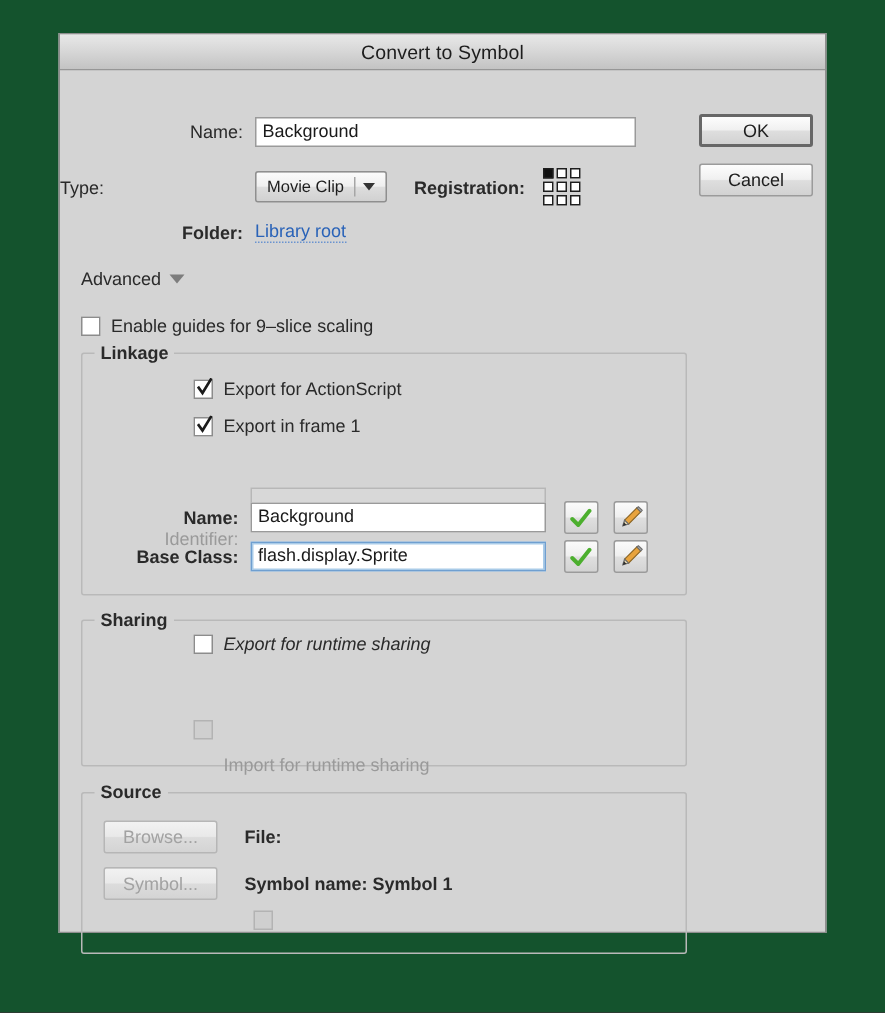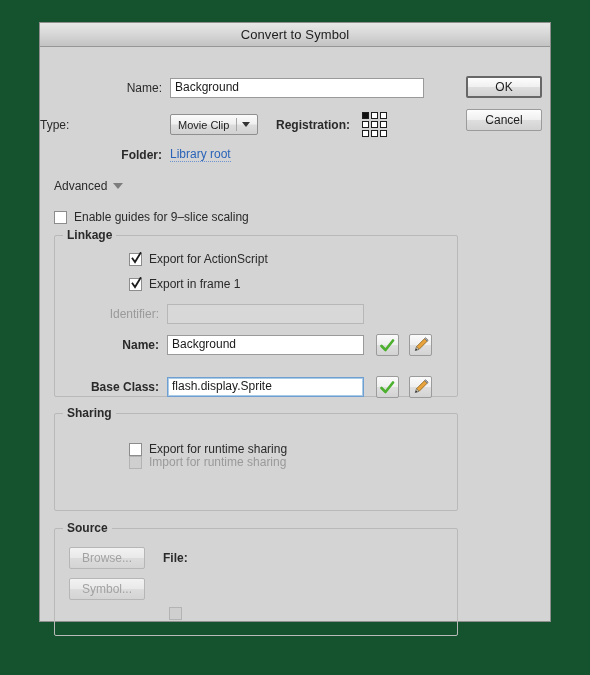--- a/index.html
+++ b/index.html
@@ -52,20 +52,21 @@
     background: #d4d4d4;
   }
 
   
   .lbl {
     font-size: 12px;
     color: #2a2a2a;
   }
   .lbl.dim {
     color: #9a9a9a;
+    margin-top: 48px;
   }
   .row {
     position: absolute;
     display: flex;
     align-items: center;
   }
 
   
   .tinput {
     background: #ffffff;
@@ -334,21 +335,21 @@
               <g transform="rotate(0 8 8)">
                 <polygon points="11.6,1.6 14.2,4.2 6.0,12.4 3.4,9.8" fill="#e8a33d" stroke="#8a6320" stroke-width="0.8"></polygon>
                 <polygon points="11.6,1.6 14.2,4.2 15.1,3.2 12.6,0.8" fill="#b8b8b8" stroke="#6e6e6e" stroke-width="0.8"></polygon>
                 <polygon points="3.4,9.8 6.0,12.4 2.2,13.6" fill="#f2e2b8" stroke="#6e6e6e" stroke-width="0.8"></polygon>
                 <polygon points="2.2,13.6 3.0,11.2 4.6,12.9" fill="#2f2f2f"></polygon>
               </g>
             </svg>
           </div>
         </div>
 
-        <div class="row" style="left:0px; top:140px; width:404px;">
+        <div class="row" style="left:0px; top:124px; width:404px;">
           <span class="lbl" style="width:104px; text-align:right; display:inline-block; font-weight:bold;">Base Class:</span>
           <div class="tinput focused" style="margin-left:8px; width:197px;">
             <span>flash.display.Sprite</span>
           </div>
           <div class="sqbtn" style="margin-left:12px;">
             <svg width="15" height="13" viewBox="0 0 15 13">
               <polyline points="1.5,7 5.5,11 13,1.5" fill="none" stroke="#4caf2e" stroke-width="2.6" stroke-linecap="round" stroke-linejoin="round"></polyline>
             </svg>
           </div>
           <div class="sqbtn" style="margin-left:10px;">
@@ -358,21 +359,21 @@
               <polygon points="3.4,9.8 6.0,12.4 2.2,13.6" fill="#f2e2b8" stroke="#6e6e6e" stroke-width="0.8"></polygon>
               <polygon points="2.2,13.6 3.0,11.2 4.6,12.9" fill="#2f2f2f"></polygon>
             </svg>
           </div>
         </div>
       </div>
 
       <div class="group" style="left:14px; top:366px; width:404px; height:98px;">
         <span class="legend">Sharing</span>
 
-        <div class="row" style="left:74px; top:28px;">
+        <div class="row" style="left:74px; top:8px;font-style:italic;">
           <span class="cb"></span>
           <span class="lbl" style="margin-left:7px;">Export for runtime sharing</span>
         </div>
 
         <div class="row" style="left:74px; top:41px;">
           <span class="cb disabled"></span>
           <span class="lbl dim" style="margin-left:7px;">Import for runtime sharing</span>
         </div>
 
       </div>
@@ -385,20 +386,21 @@
             <span>Browse...</span>
           </div>
           <span class="lbl" style="margin-left:18px; font-weight:bold;">File:</span>
           <span class="lbl" style="margin-left:6px;"></span>
         </div>
 
         <div class="row" style="left:14px; top:49px;">
           <div class="btn disabled" style="width:76px; height:22px;">
             <span>Symbol...</span>
           </div>
+          <span class="lbl" style="margin-left:18px; font-weight:bold;">Symbol name: Symbol 1</span>
         </div>
 
         <div class="row" style="left:114px; top:78px;">
           <span class="cb disabled"></span>
         </div>
       </div>
 
     </div>
   </div>
 </div>

